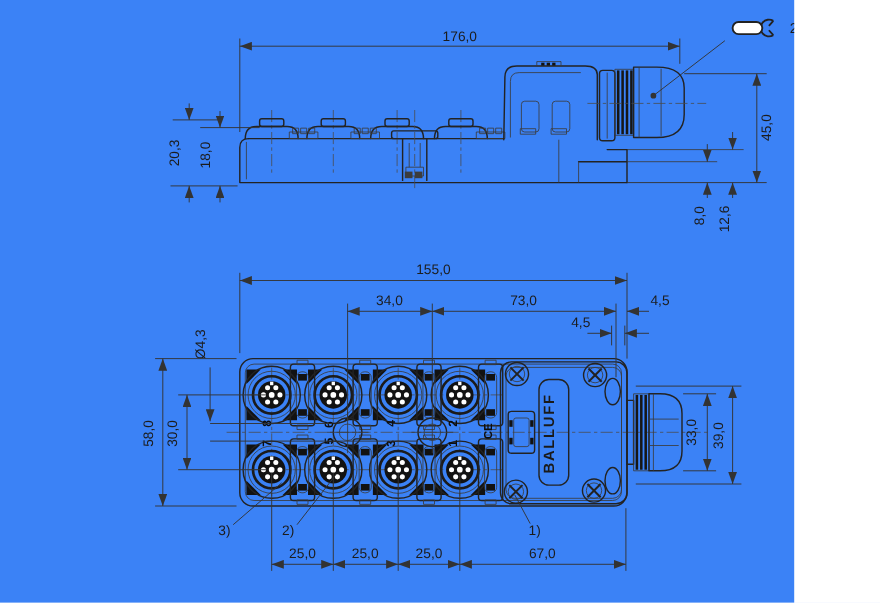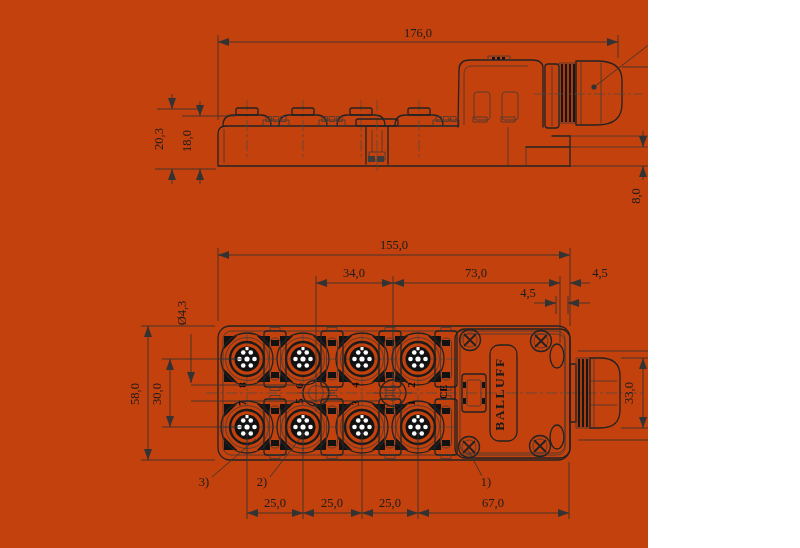--- a/index.html
+++ b/index.html
@@ -1,17 +1,17 @@
 <!DOCTYPE html>
 <html><head>
 <meta charset="utf-8">
 <style>
   html,body{margin:0;padding:0;background:#ffffff;}
-  .stage{position:relative;width:648px;height:548px;background:#c2410c;overflow:hidden;
-         font-family:Liberation Serif, serif;}
+  .stage{position:relative;width:722px;height:548px;background:#3b82f6;overflow:hidden;
+         font-family:Liberation Sans, sans-serif;}
   svg{display:block}
   .ln-med{stroke:#232323;stroke-width:1.3;fill:none;stroke-linejoin:round;stroke-linecap:round}
   .ln-thin{stroke:#3a3a3a;stroke-width:.75;fill:none;stroke-linejoin:round}
   .ln-hvy{stroke:#161616;stroke-width:2.3;fill:none}
   .ln-dim{stroke:#333333;stroke-width:.85;fill:none}
   .cl{stroke:#4a4a4a;stroke-width:.7;fill:none;stroke-dasharray:11 3 3 3}
   .blk{fill:#121212;stroke:none}
   .txt{font-size:12.5px;fill:#1c1c1c}
   .txtb{font-size:11px;font-weight:bold;fill:#0d0d0d}
   .logo{font-size:13.5px;font-weight:bold;letter-spacing:1.5px;fill:#1a1a1a}

